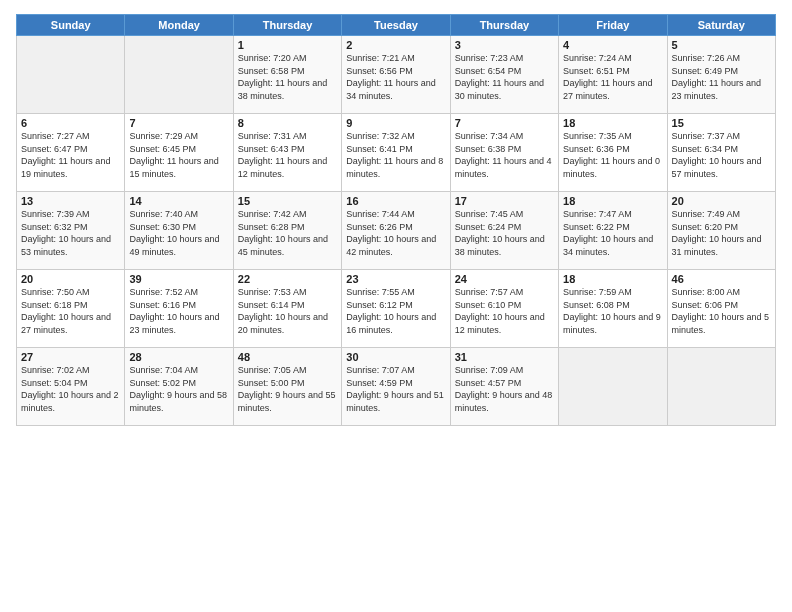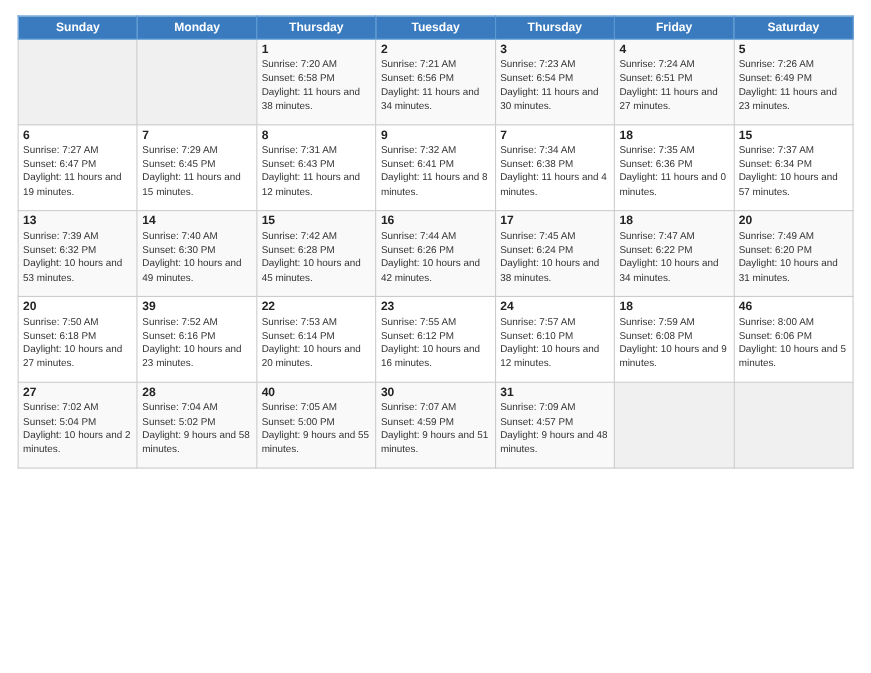--- a/index.html
+++ b/index.html
@@ -271,21 +271,21 @@
           Sunrise: 7:02 AM<br>Sunset: 5:04 PM<br>Daylight: 10 hours and 2 minutes.
         </div>
       </td>
           <td>
         <span class="day-number">28</span>
         <div class="day-info">
           Sunrise: 7:04 AM<br>Sunset: 5:02 PM<br>Daylight: 9 hours and 58 minutes.
         </div>
       </td>
           <td>
-        <span class="day-number">40</span>
+        <span class="day-number">48</span>
         <div class="day-info">
           Sunrise: 7:05 AM<br>Sunset: 5:00 PM<br>Daylight: 9 hours and 55 minutes.
         </div>
       </td>
           <td>
         <span class="day-number">30</span>
         <div class="day-info">
           Sunrise: 7:07 AM<br>Sunset: 4:59 PM<br>Daylight: 9 hours and 51 minutes.
         </div>
       </td>

